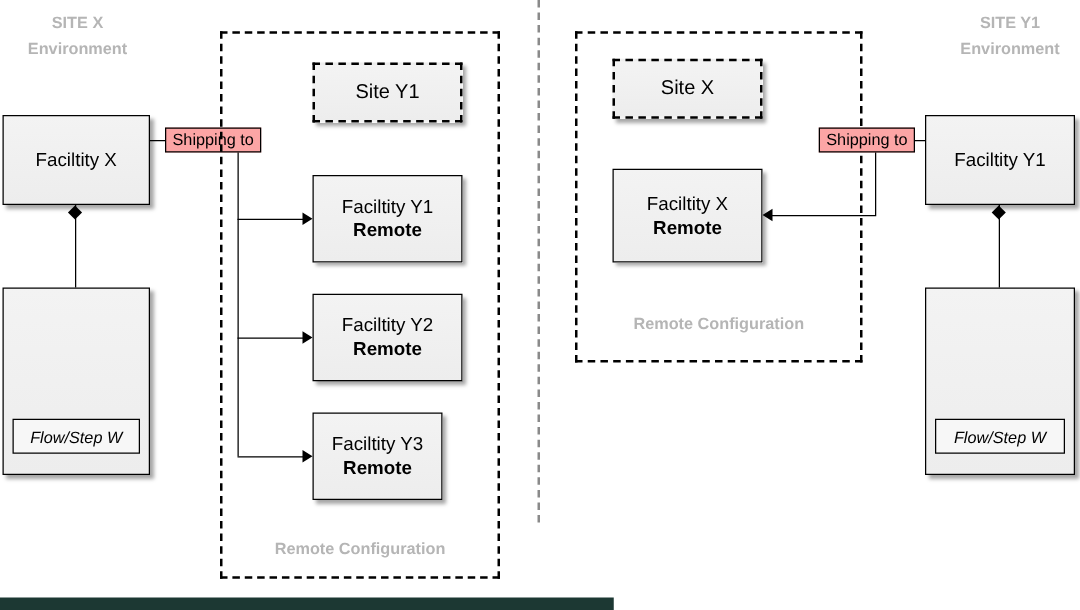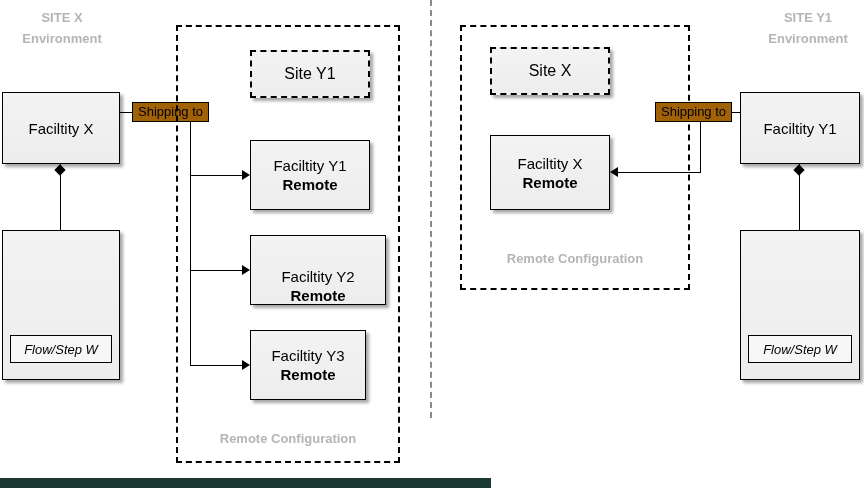--- a/index.html
+++ b/index.html
@@ -93,21 +93,21 @@
     border-right: 8px solid #000;
   }
   .diamond {
     position: absolute;
     width: 8px; height: 8px;
     background: #000;
     transform: rotate(45deg);
   }
   .ship-label {
     position: absolute;
-    background: #a16207;
+    background: #fca5a5;
     border: 1px solid #000;
     font-size: 13px;
     line-height: 16px;
     padding: 1px 5px;
     color: #000;
     white-space: nowrap;
   }
   .separator {
     position: absolute;
     width: 0;
@@ -153,26 +153,26 @@
 
   <div class="node dashed" style="left:250px; top:50px; width:120px; height:48px;">
     <span>Site Y1</span>
   </div>
 
   <div class="node" style="left:250px; top:140px; width:120px; height:70px;">
     <span>Faciltity Y1</span>
     <span class="tag">Remote</span>
   </div>
 
-  <div class="node" style="left:250px; top:235px; width:136px; height:70px;justify-content:flex-end;">
+  <div class="node" style="left:250px; top:235px; width:120px; height:70px;">
     <span>Faciltity Y2</span>
     <span class="tag">Remote</span>
   </div>
 
-  <div class="node" style="left:250px; top:330px; width:116px; height:70px;">
+  <div class="node" style="left:250px; top:330px; width:104px; height:70px;">
     <span>Faciltity Y3</span>
     <span class="tag">Remote</span>
   </div>
 
   <div class="caption" style="left:176px; top:431px; width:224px;">Remote Configuration</div>
 
   <div class="separator" style="left:430px; top:0; height:418px;"></div>
 
   <div class="group" style="left:460px; top:25px; width:230px; height:265px;"></div>
 

